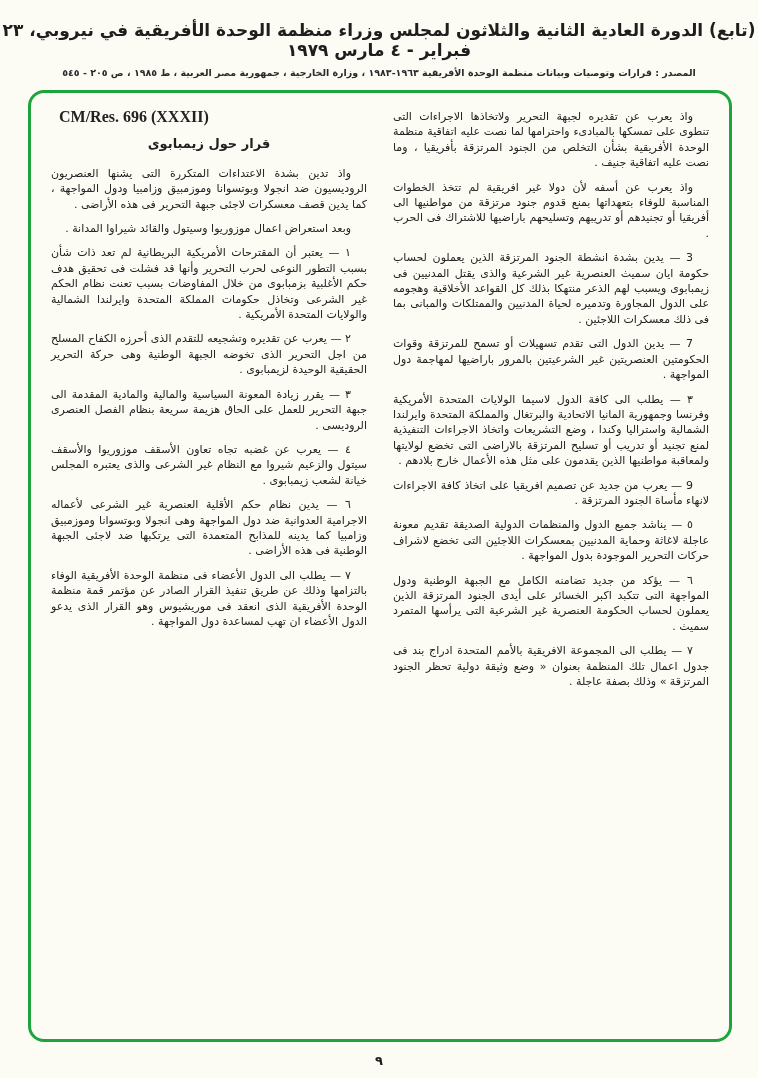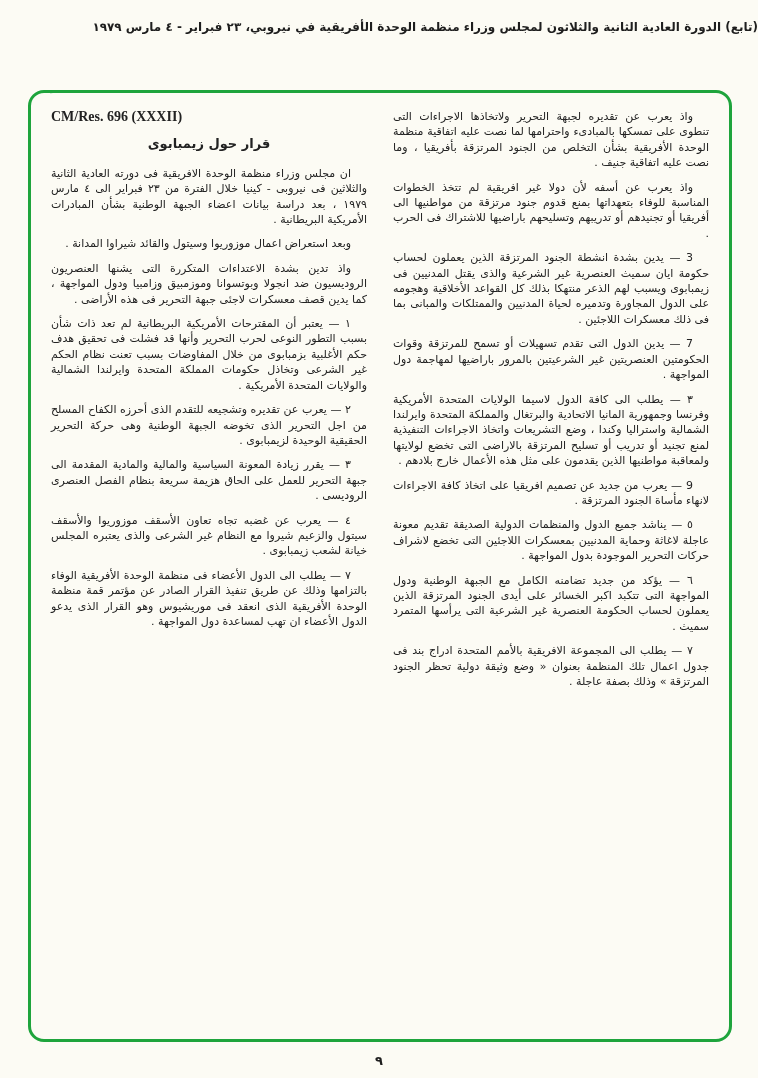--- a/index.html
+++ b/index.html
@@ -15,23 +15,22 @@
     position: relative;
     overflow: hidden;
   }
   .page-header {
     direction: rtl;
     text-align: center;
     padding-top: 20px;
   }
   .header-line1 {
     font-weight: bold;
-    font-size: 12px;
+    font-size: 17px;
     letter-spacing: 0.2px;
-    text-align: right;
   }
   .header-line2 {
     font-weight: bold;
     font-size: 9.5px;
     margin-top: 7px;
     color: #2a2a2a;
   }
   .document-frame {
     position: absolute;
     left: 28px;
@@ -71,22 +70,22 @@
   }
   .para {
     margin: 0 0 9px 0;
     text-indent: 16px;
   }
   .resolution-id {
     direction: ltr;
     text-align: left;
     font-family: "Liberation Serif", serif;
     font-weight: bold;
-    font-size: 14px;
-    margin: 0 0 4px 0;
+    font-size: 16px;
+    margin: 0 0 4px 8px;
   }
   .doc-title {
     text-align: center;
     font-weight: bold;
     font-size: 13px;
     margin: 12px 0 14px 0;
   }
   .page-number {
     position: absolute;
     bottom: 10px;
@@ -95,20 +94,21 @@
     text-align: center;
     font-weight: bold;
     font-size: 13px;
   }
 </style>
 </head>
 <body>
 
 <header class="page-header">
   <div class="header-line1">(تابع) الدورة العادية الثانية والثلاثون لمجلس وزراء منظمة الوحدة الأفريقية في نيروبي، ٢٣ فبراير - ٤ مارس ١٩٧٩</div>
+  <div class="header-line2">المصدر : قرارات وتوصيات وبيانات منظمة الوحدة الأفريقية ١٩٦٣-١٩٨٣ ، وزارة الخارجية ، جمهورية مصر العربية ، ط ١٩٨٥ ، ص ٢٠٥ - ٥٤٥</div>
 </header>
 
 <div class="document-frame">
   <div class="corner-mark"></div>
   <div class="columns">
 
     <div class="col">
       <p class="para">واذ يعرب عن تقديره لجبهة التحرير ولاتخاذها الاجراءات التى تنطوى على تمسكها بالمبادىء واحترامها لما نصت عليه اتفاقية منظمة الوحدة الأفريقية بشأن التخلص من الجنود المرتزقة بأفريقيا ، وما نصت عليه اتفاقية جنيف .</p>
       <p class="para">واذ يعرب عن أسفه لأن دولا غير افريقية لم تتخذ الخطوات المناسبة للوفاء بتعهداتها بمنع قدوم جنود مرتزقة من مواطنيها الى أفريقيا أو تجنيدهم أو تدريبهم وتسليحهم باراضيها للاشتراك فى الحرب .</p>
       <p class="para">3 — يدين بشدة انشطة الجنود المرتزقة الذين يعملون لحساب حكومة ايان سميث العنصرية غير الشرعية والذى يقتل المدنيين فى زيمبابوى ويسبب لهم الذعر منتهكا بذلك كل القواعد الأخلاقية وهجومه على الدول المجاورة وتدميره لحياة المدنيين والممتلكات والمبانى بما فى ذلك معسكرات اللاجئين .</p>
@@ -116,26 +116,26 @@
       <p class="para">٣ — يطلب الى كافة الدول لاسيما الولايات المتحدة الأمريكية وفرنسا وجمهورية المانيا الاتحادية والبرتغال والمملكة المتحدة وايرلندا الشمالية واستراليا وكندا ، وضع التشريعات واتخاذ الاجراءات التنفيذية لمنع تجنيد أو تدريب أو تسليح المرتزقة بالاراضى التى تخضع لولايتها ولمعاقبة مواطنيها الذين يقدمون على مثل هذه الأعمال خارج بلادهم .</p>
       <p class="para">9 — يعرب من جديد عن تصميم افريقيا على اتخاذ كافة الاجراءات لانهاء مأساة الجنود المرتزقة .</p>
       <p class="para">٥ — يناشد جميع الدول والمنظمات الدولية الصديقة تقديم معونة عاجلة لاغاثة وحماية المدنيين بمعسكرات اللاجئين التى تخضع لاشراف حركات التحرير الموجودة بدول المواجهة .</p>
       <p class="para">٦ — يؤكد من جديد تضامنه الكامل مع الجبهة الوطنية ودول المواجهة التى تتكبد اكبر الخسائر على أيدى الجنود المرتزقة الذين يعملون لحساب الحكومة العنصرية غير الشرعية التى يرأسها المتمرد سميث .</p>
       <p class="para">٧ — يطلب الى المجموعة الافريقية بالأمم المتحدة ادراج بند فى جدول اعمال تلك المنظمة بعنوان « وضع وثيقة دولية تحظر الجنود المرتزقة » وذلك بصفة عاجلة .</p>
     </div>
 
     <div class="col">
       <div class="resolution-id">CM/Res. 696 (XXXII)</div>
       <div class="doc-title">قرار حول زيمبابوى</div>
-      <p class="para">ان مجلس وزراء منظمة الوحدة الافريقية فى دورته العادية الثانية والثلاثين فى نيروبى - كينيا خلال الفترة من ٢٣ فبراير الى ٤ مارس ١٩٧٩ ، بعد دراسة بيانات اعضاء الجبهة الوطنية بشأن المبادرات الأمريكية البريطانية .</p>
+      <p class="para">واذ تدين بشدة الاعتداءات المتكررة التى يشنها العنصريون الروديسيون ضد انجولا وبوتسوانا وموزمبيق وزامبيا ودول المواجهة ، كما يدين قصف معسكرات لاجئى جبهة التحرير فى هذه الأراضى .</p>
       <p class="para">وبعد استعراض اعمال موزوريوا وسيتول والقائد شيراوا المدانة .</p>
-      <p class="para">واذ تدين بشدة الاعتداءات المتكررة التى يشنها العنصريون الروديسيون ضد انجولا وبوتسوانا وموزمبيق وزامبيا ودول المواجهة ، كما يدين قصف معسكرات لاجئى جبهة التحرير فى هذه الأراضى .</p>
       <p class="para">١ — يعتبر أن المقترحات الأمريكية البريطانية لم تعد ذات شأن بسبب التطور النوعى لحرب التحرير وأنها قد فشلت فى تحقيق هدف حكم الأغلبية بزمبابوى من خلال المفاوضات بسبب تعنت نظام الحكم غير الشرعى وتخاذل حكومات المملكة المتحدة وايرلندا الشمالية والولايات المتحدة الأمريكية .</p>
       <p class="para">٢ — يعرب عن تقديره وتشجيعه للتقدم الذى أحرزه الكفاح المسلح من اجل التحرير الذى تخوضه الجبهة الوطنية وهى حركة التحرير الحقيقية الوحيدة لزيمبابوى .</p>
       <p class="para">٣ — يقرر زيادة المعونة السياسية والمالية والمادية المقدمة الى جبهة التحرير للعمل على الحاق هزيمة سريعة بنظام الفصل العنصرى الروديسى .</p>
       <p class="para">٤ — يعرب عن غضبه تجاه تعاون الأسقف موزوريوا والأسقف سيتول والزعيم شيروا مع النظام غير الشرعى والذى يعتبره المجلس خيانة لشعب زيمبابوى .</p>
+      <p class="para">٦ — يدين نظام حكم الأقلية العنصرية غير الشرعى لأعماله الاجرامية العدوانية ضد دول المواجهة وهى انجولا وبوتسوانا وموزمبيق وزامبيا كما يدينه للمذابح المتعمدة التى يرتكبها ضد لاجئى الجبهة الوطنية فى هذه الأراضى .</p>
       <p class="para">٧ — يطلب الى الدول الأعضاء فى منظمة الوحدة الأفريقية الوفاء بالتزامها وذلك عن طريق تنفيذ القرار الصادر عن مؤتمر قمة منظمة الوحدة الأفريقية الذى انعقد فى موريشيوس وهو القرار الذى يدعو الدول الأعضاء ان تهب لمساعدة دول المواجهة .</p>
     </div>
 
   </div>
 </div>
 
 <div class="page-number">٩</div>
 
 </body></html>

